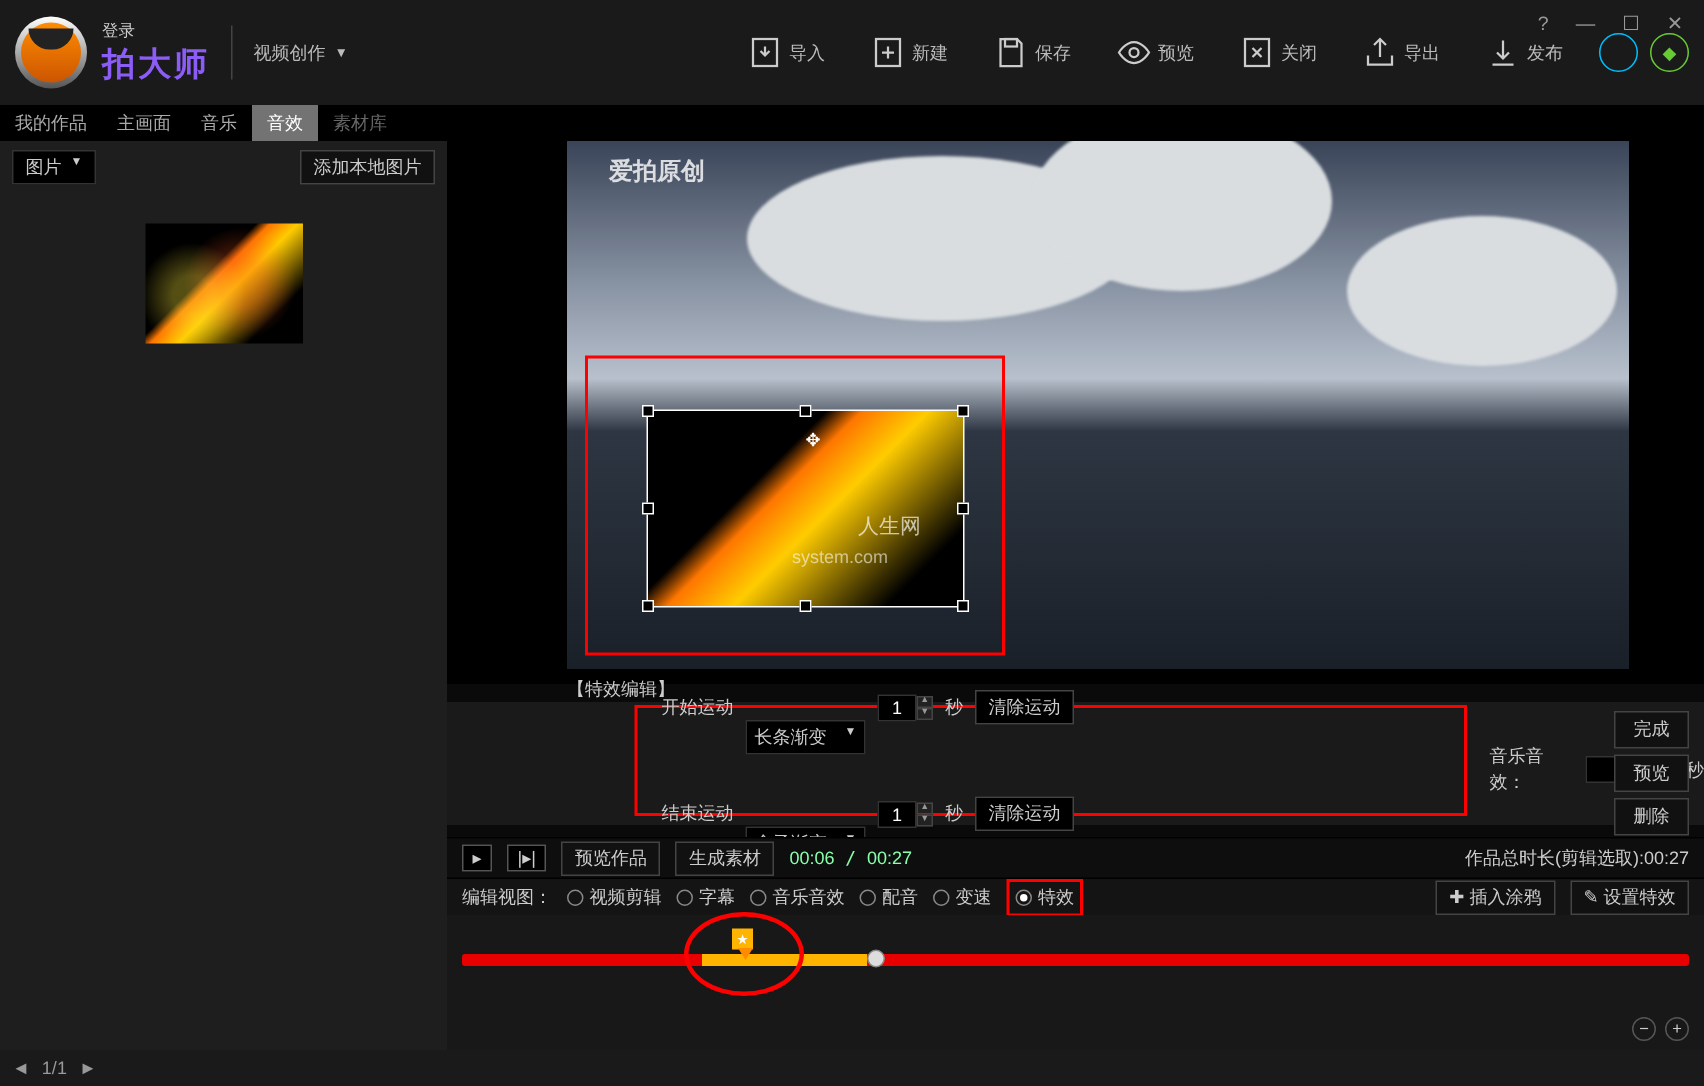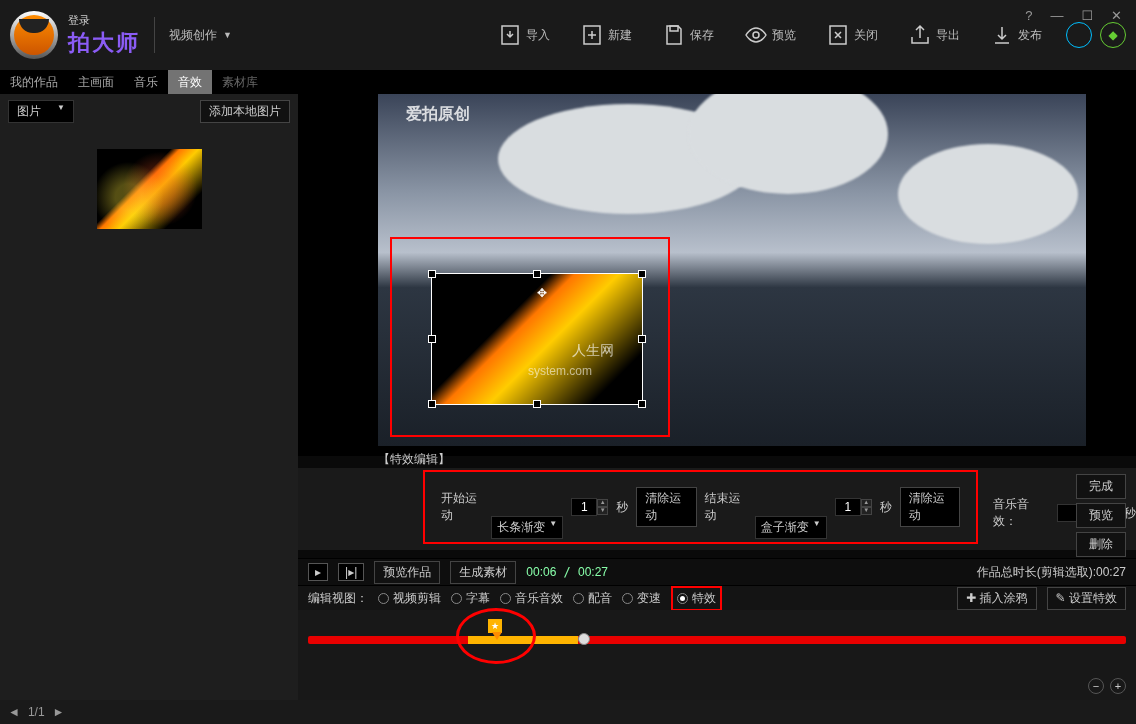--- a/index.html
+++ b/index.html
@@ -25,38 +25,38 @@
 .android{border-color:#6c3;color:#6c3;}
 .winctl{position:absolute;top:0;right:0;display:flex;gap:18px;padding:8px 14px;color:#999;}
 .winctl span{cursor:pointer;font-size:13px;}
 
 .tabrow{display:flex;align-items:center;background:#000;height:24px;}
 .tabrow .tb{padding:4px 10px;color:#aaa;cursor:pointer;}
 .tabrow .tb.active{background:#737373;color:#fff;}
 
 .leftpanel{position:absolute;left:0;top:94px;width:298px;bottom:24px;background:#1e1e1e;}
 .lp-head{display:flex;align-items:center;justify-content:space-between;padding:6px 8px;}
-.dd{display:flex;gap:16px;background:#000;border:1px solid #333;padding:2px 8px;}
+.dd{display:flex;gap:6px;background:#000;border:1px solid #333;padding:2px 8px;}
 .btn{border:1px solid #444;background:#111;padding:2px 8px;cursor:pointer;color:#ccc;}
 .thumb{margin:20px auto;width:105px;height:80px;background:linear-gradient(135deg,#000 40%,#ff7700 45%,#ffcc00 55%,#000 80%);position:relative;}
 .thumb:after{content:"";position:absolute;inset:0;background:radial-gradient(circle at 30% 60%,#ffeb3b55 15%,transparent 40%),radial-gradient(circle at 60% 50%,#ff572255 20%,transparent 50%);}
 
 .preview-wrap{position:absolute;left:298px;top:94px;right:0;height:362px;background:#000;}
 .preview{position:absolute;left:80px;top:0;right:50px;bottom:10px;background:linear-gradient(180deg,#3a4458 0%,#8a95a5 28%,#b8c0cc 45%,#2d3642 55%,#1a2028 100%);overflow:hidden;}
 .watermark{position:absolute;top:10px;left:28px;color:#fff;opacity:.8;font-size:16px;font-weight:bold;}
 .cloud{position:absolute;border-radius:50%;background:#d9dde0;filter:blur(1px);}
 .sel-box{position:absolute;left:12px;top:143px;width:280px;height:200px;border:2px solid red;}
 .inner-img{position:absolute;left:40px;top:35px;width:210px;height:130px;background:linear-gradient(135deg,#000 35%,#ff7700 42%,#ffcc00 55%,#000 85%);outline:1px solid #fff;}
 .handle{position:absolute;width:8px;height:8px;border:1px solid #fff;background:#000;}
 .wm2{position:absolute;color:#ffffffaa;font-size:14px;right:28px;bottom:44px;}
 .wm3{position:absolute;color:#ffffff90;font-size:12px;right:50px;bottom:26px;}
 .fx-label{position:absolute;left:378px;top:451px;color:#ccc;}
 
 .fx-panel{position:absolute;left:298px;right:0;top:468px;height:82px;background:#1a1a1a;}
-.fx-red{position:absolute;left:125px;top:2px;width:555px;height:74px;border:2px solid red;display:flex;flex-direction:row;justify-content:center;gap:8px;padding:0 16px;}
+.fx-red{position:absolute;left:125px;top:2px;width:555px;height:74px;border:2px solid red;display:flex;flex-direction:column;justify-content:center;gap:8px;padding:0 16px;}
 .fx-row{display:flex;align-items:center;gap:8px;color:#ccc;}
 .fx-row .sel{background:#000;border:1px solid #333;width:80px;padding:2px 5px;display:flex;justify-content:space-between;margin-top:40px;}
 .numfield{display:flex;align-items:center;}
 .numfield input{width:26px;background:#000;border:1px solid #333;color:#fff;text-align:center;padding:1px;}
 .spins{display:flex;flex-direction:column;}
 .spins span{width:11px;height:8px;background:#222;border:1px solid #444;font-size:6px;line-height:5px;text-align:center;color:#999;cursor:pointer;}
 .btn-s{background:#000;border:1px solid #444;padding:2px 8px;cursor:pointer;}
 .dur-block{position:absolute;left:695px;top:28px;display:flex;align-items:center;gap:6px;}
 .right-btns{position:absolute;right:10px;top:6px;display:flex;flex-direction:column;gap:4px;}
 .right-btns .btn{width:50px;text-align:center;padding:3px 0;}

